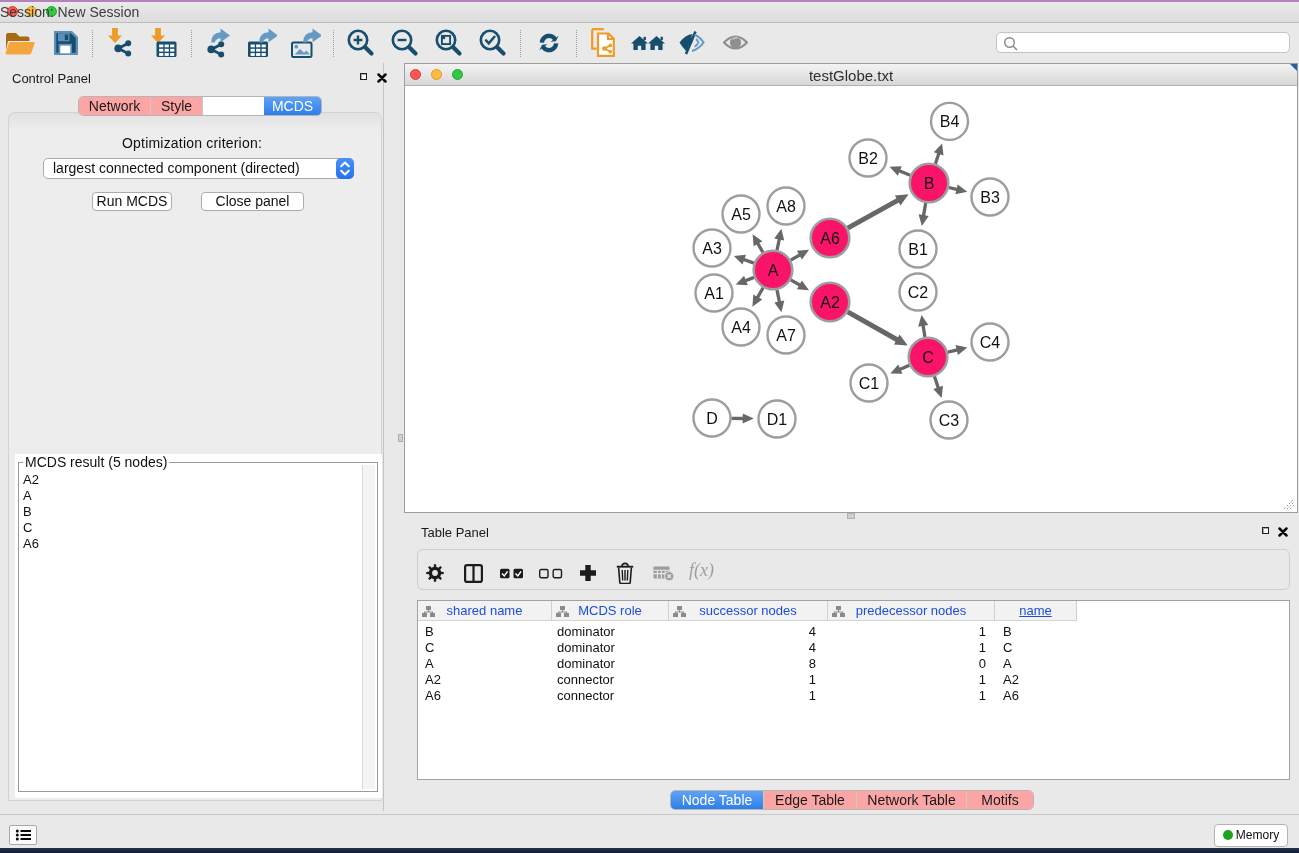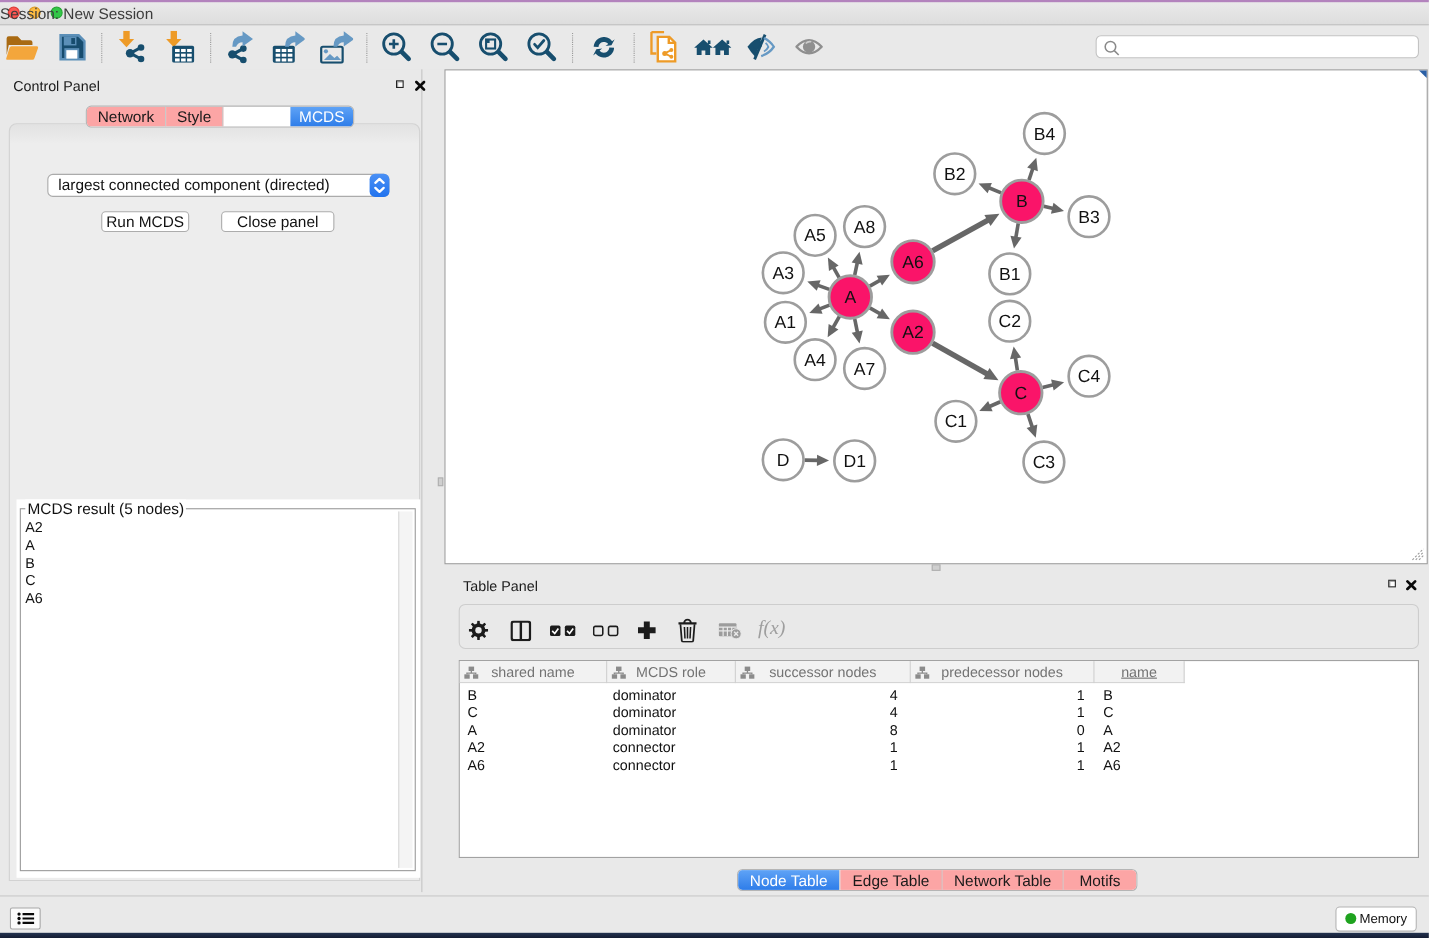--- a/index.html
+++ b/index.html
@@ -54,21 +54,21 @@
 #nettitle .t { position:absolute; left:0; top:3px; width:100%; text-align:center; font-size:15px; color:#2e2e2e; }
 #netcorner { position:absolute; right:0; top:0; width:0; height:0; border-left:7px solid transparent; border-top:7px solid #2a5fa5; }
 #graphsvg { position:absolute; left:1px; top:23px; }
 
 
 #tpanel { position:absolute; left:404px; top:520px; width:895px; height:292px; background:#e9e9e9; }
 #tphead { position:absolute; left:17px; top:5px; font-size:13px; color:#1a1a1a; }
 #tptoolbar { position:absolute; left:13px; top:29px; width:873px; height:41px; border:1px solid #cdcdcd; border-radius:6px; }
 #ttable { position:absolute; left:13px; top:80px; width:873px; height:180px; background:#fff; border:1px solid #a2a2a2; }
 #thead { position:absolute; left:0; top:0; width:659px; height:20px; background:#f2f2f2; border-bottom:1px solid #d5d5d5; }
-.hcell { position:absolute; top:0; height:20px; border-right:1px solid #d0d0d0; font-size:13px; color:#737373; text-align:center; line-height:20px; }
+.hcell { position:absolute; top:0; height:20px; border-right:1px solid #d0d0d0; font-size:13px; color:#1d4ed8; text-align:center; line-height:20px; }
 .hicon { position:absolute; left:4px; top:4px; }
 .trow { position:absolute; font-size:13px; color:#111; height:16px; line-height:16px; }
 #tptabs { left:266px; top:270px; }
 
 
 #statusbar { position:absolute; left:0; top:814px; width:1299px; height:34px; background:#e9e9e9; border-top:1px solid #c9c9c9; }
 #listbtn { position:absolute; left:9px; top:10px; width:28px; height:20px; background:#fbfbfb; border:1px solid #a8a8a8; border-radius:2px; }
 #membtn { position:absolute; left:1214px; top:9px; width:74px; height:23px; background:#fff; border:1px solid #b4b4b4; border-radius:4px; font-size:12px; color:#111; line-height:21px; text-align:center; }
 #membtn i { display:inline-block; width:10px; height:10px; border-radius:50%; background:#1fa31f; vertical-align:-1px; margin-right:3px; }
 #darkstrip { position:absolute; left:0; top:848px; width:1299px; height:5px; background:linear-gradient(#233350,#131b30); }
@@ -279,40 +279,47 @@
   <svg class="abs" style="left:377px; top:10px; position:absolute;" width="10" height="10" viewBox="0 0 10 10">
       <path d="M1.5 1.5 L8.5 8.5 M8.5 1.5 L1.5 8.5" stroke="#0a0a0a" stroke-width="2.5" stroke-linecap="round"></path>
     </svg>
   <div id="cpinner"></div>
   <div class="tabs" id="cptabs">
     <div class="tab" style="width:72px;">Network</div>
     <div class="tab" style="width:52px;">Style</div>
     <div class="tab" style="width:61px;margin-top:40px;">Select</div>
     <div class="tab sel" style="width:57px;">MCDS</div>
   </div>
+  <div id="optlabel">Optimization criterion:</div>
   <div id="dropdown">largest connected component (directed)
     <div class="spin">
       <svg width="18" height="21" viewBox="0 0 18 21">
           <path d="M5.2 8.2 L9 4.6 L12.8 8.2" stroke="#fff" stroke-width="2.1" fill="none" stroke-linecap="round" stroke-linejoin="round"></path>
           <path d="M5.2 12.8 L9 16.4 L12.8 12.8" stroke="#fff" stroke-width="2.1" fill="none" stroke-linecap="round" stroke-linejoin="round"></path>
         </svg>
     </div>
   </div>
   <div class="btn" style="left:92px; top:129px; width:80px;">Run MCDS</div>
   <div class="btn" style="left:201px; top:129px; width:103px;">Close panel</div>
   <div id="mcdsbox">
     <div id="mcdsfield">
       <div id="mcdslegend">MCDS result (5 nodes)</div>
       <div id="mcdslist">A2<br>A<br>B<br>C<br>A6</div>
       <div id="mcdsscroll"></div>
     </div>
   </div>
 </div>
 
 <div id="netwin">
+  <div id="nettitle">
+    <div class="tl r" style="left:5px; top:5px;"></div>
+    <div class="tl y" style="left:26px; top:5px;"></div>
+    <div class="tl g" style="left:47px; top:5px;"></div>
+    <div class="t">testGlobe.txt</div>
+  </div>
   <div id="netcorner"></div>
   <svg id="graphsvg" width="892" height="426" viewBox="0 0 892 426">
 <line x1="348.1" y1="190.4" x2="338.1" y2="194.3" stroke="#676767" stroke-width="3.3"></line>
 <polygon points="329.7,197.5 338.1,188.8 341.8,198.3" fill="#676767"></polygon>
 <line x1="347.9" y1="176.1" x2="336.4" y2="172.0" stroke="#676767" stroke-width="3.3"></line>
 <polygon points="327.9,168.9 340.0,167.8 336.5,177.4" fill="#676767"></polygon>
 <line x1="357.1" y1="200.7" x2="350.8" y2="211.8" stroke="#676767" stroke-width="3.3"></line>
 <polygon points="346.4,219.7 347.3,207.6 356.2,212.6" fill="#676767"></polygon>
 <line x1="356.9" y1="165.4" x2="351.0" y2="155.0" stroke="#676767" stroke-width="3.3"></line>
 <polygon points="346.6,147.2 356.4,154.3 347.6,159.3" fill="#676767"></polygon>

